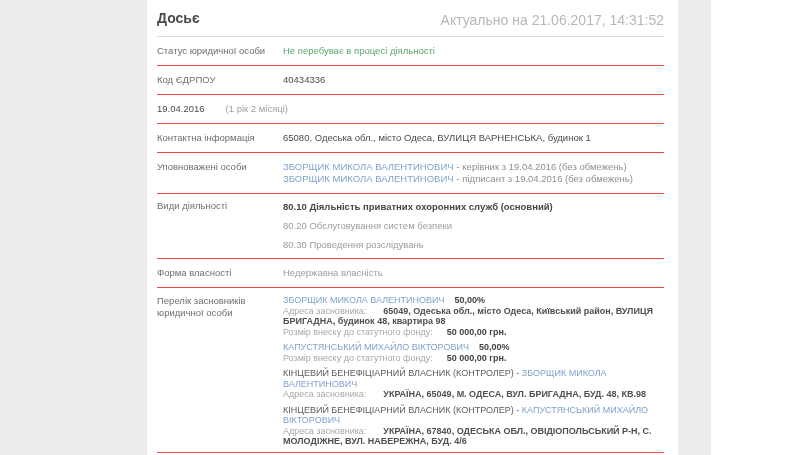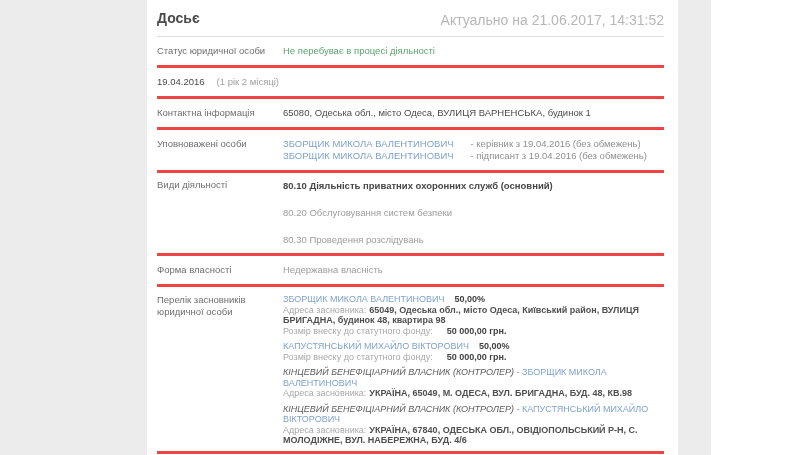--- a/index.html
+++ b/index.html
@@ -7,62 +7,66 @@
   body { font-family:"Liberation Sans", sans-serif; }
   .screen { position:relative; width:711px; height:455px; background:#ececec; overflow:hidden; }
   .card { position:absolute; left:147px; top:0; width:531px; height:455px; background:#ffffff;
           padding:0 14px 0 10px; overflow:hidden; }
 
   .card-header { display:flex; justify-content:space-between; align-items:flex-end;
                  padding:10px 0 10px; border-bottom:1px solid #dcdcdc; }
   .page-title { font-size:14px; line-height:16px; font-weight:600; color:#4a4a4a; }
   .updated { font-size:14px; color:#b7b7b7; line-height:12px; }
 
-  .row { display:flex; padding:8px 0; border-bottom:3px solid #ef4444; }
+  .row { display:flex; padding:8px 0; border-bottom:1px solid #ef4444; }
   .row-label { width:126px; flex-shrink:0; padding-right:12px; font-size:9.5px; line-height:12px; color:#6e6e6e; }
   .row-value { flex:1; font-size:9.5px; line-height:12px; color:#4b4b4b; }
 
   .status-value { color:#5aa46c; }
   .muted { color:#9c9c9c; }
-  .note { color:#a0a0a0; margin-left:12px; }
+  .note { color:#a0a0a0; margin-left:21px; }
 
   .officer-line { line-height:12px; }
   .link { color:#7fa3cc; text-decoration:none; cursor:pointer; }
-  .officer-role { color:#8f8f8f; margin-left:17px;text-align:right; }
+  .officer-role { color:#8f8f8f; margin-left:3px;text-align:right; }
 
   .row-activities { padding:6px 0 8px; }
   .activity-primary { font-weight:700; color:#474747; line-height:11px; margin-top:1px; }
-  .activity-secondary { color:#9c9c9c; line-height:11px; margin-top:16px; }
+  .activity-secondary { color:#9c9c9c; line-height:11px; margin-top:8px; }
 
   .row-founders { padding:7px 0 0; }
   .founders-value { font-size:9px; line-height:10.5px; }
   .founder-block { margin-bottom:5px; }
   .share { font-weight:700; color:#424242; margin-left:10px; }
-  .addr-label { color:#a8a8a8; margin-right:3px; }
+  .addr-label { color:#a8a8a8; margin-right:17px; }
   .addr-value { font-weight:700; color:#4f4f4f;text-align:center; }
   .fund-label { color:#a8a8a8; margin-right:14px; }
   .fund-value { font-weight:700; color:#424242; }
-  .bene-prefix { color:#5c5c5c;font-style:italic; }
+  .bene-prefix { color:#5c5c5c; }
 </style>
 </head>
 <body>
 
 <div class="screen">
   <div class="card">
 
     <div class="card-header">
       <div class="page-title">Досьє</div>
       <div class="updated">Актуально на 21.06.2017, 14:31:52</div>
     </div>
 
     <div class="row">
       <div class="row-label">Статус юридичної особи</div>
       <div class="row-value status-value">Не перебуває в процесі діяльності</div>
     </div>
 
+    <div class="row">
+      <div class="row-label">Код ЄДРПОУ</div>
+      <div class="row-value">40434336</div>
+    </div>
 
     <div class="row">
       <div class="row-value">
         <span>19.04.2016</span><span class="note">(1 рік 2 місяці)</span>
       </div>
     </div>
 
     <div class="row">
       <div class="row-label">Контактна інформація</div>
       <div class="row-value">65080, Одеська обл., місто Одеса, ВУЛИЦЯ ВАРНЕНСЬКА, будинок 1</div>

